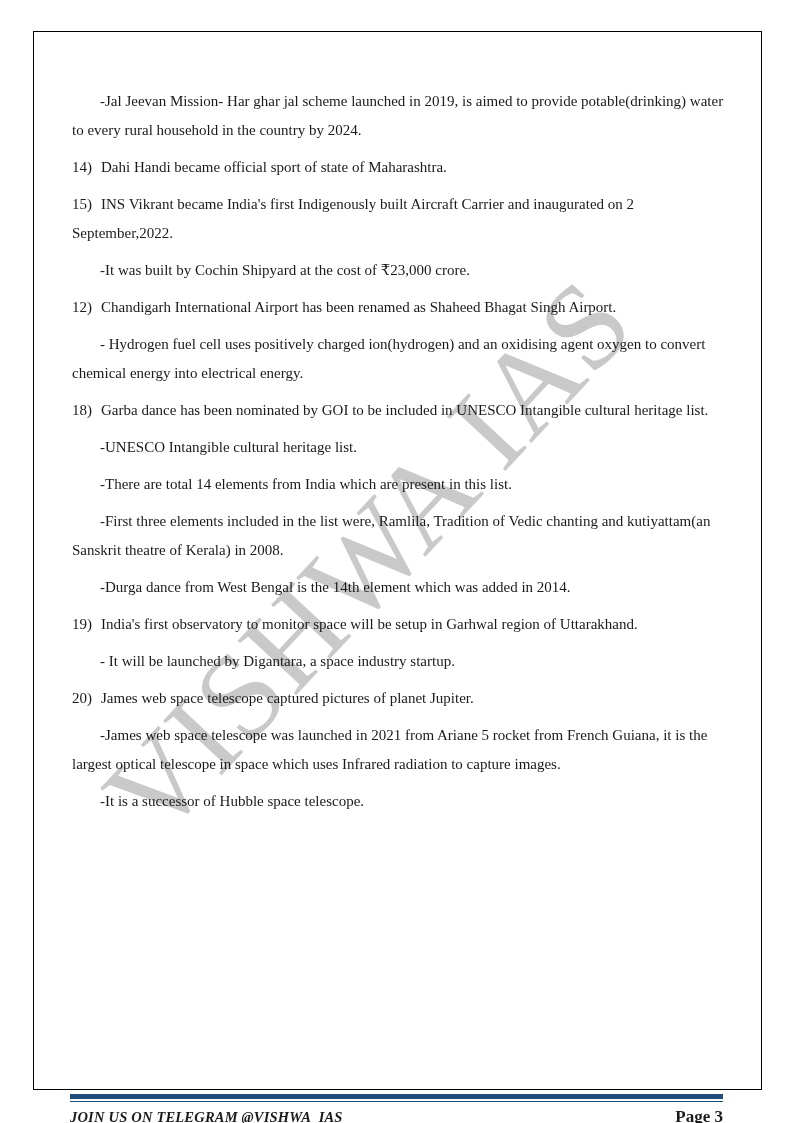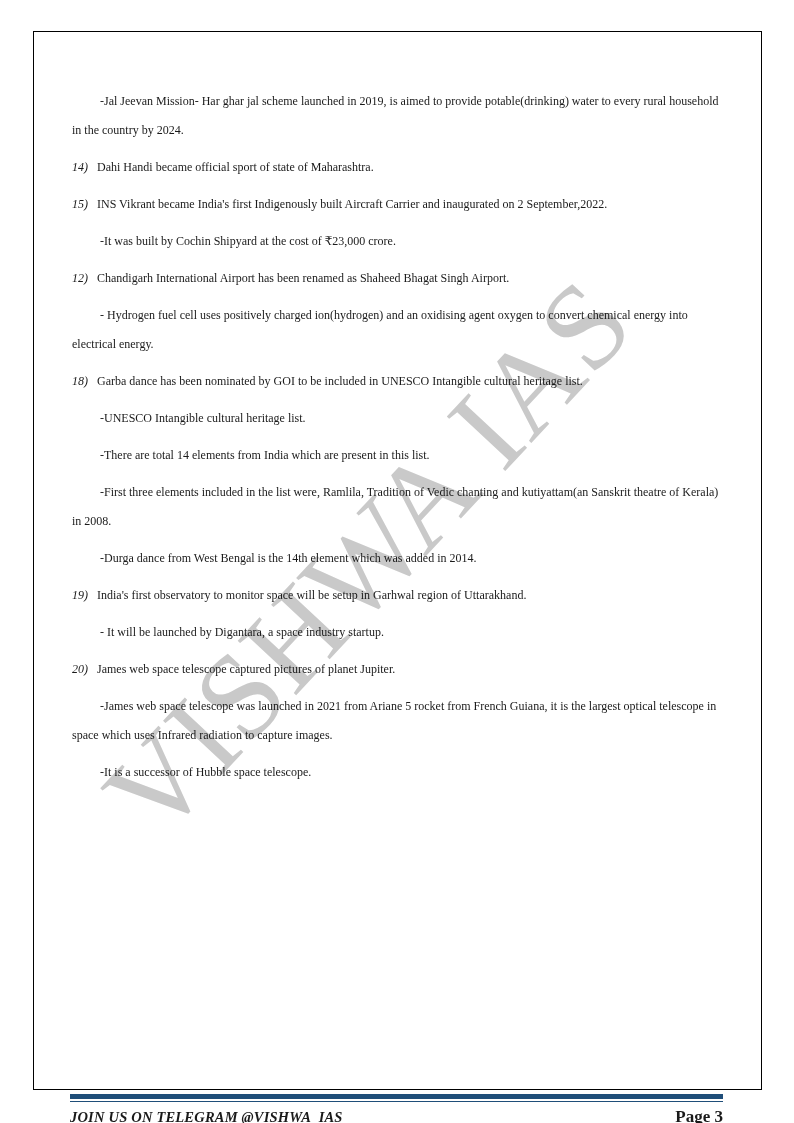--- a/index.html
+++ b/index.html
@@ -41,32 +41,31 @@
     height: 1057px;
     border: 1px solid #000000;
     z-index: 2;
     pointer-events: none;
   }
   .content {
     position: absolute;
     left: 72px;
     top: 87px;
     width: 656px;
-    font-size: 12px;
+    font-size: 15px;
     line-height: 29px;
     z-index: 1;
   }
   .content p {
     margin: 0 0 8px 0;
   }
   .content p.indent {
     text-indent: 28px;
   }
   .num {
-    font-style: italic;
     padding-right: 9px;
   }
   .b {
     font-weight: normal;
   }
   .footer {
     position: absolute;
     left: 70px;
     top: 1094px;
     width: 653px;

